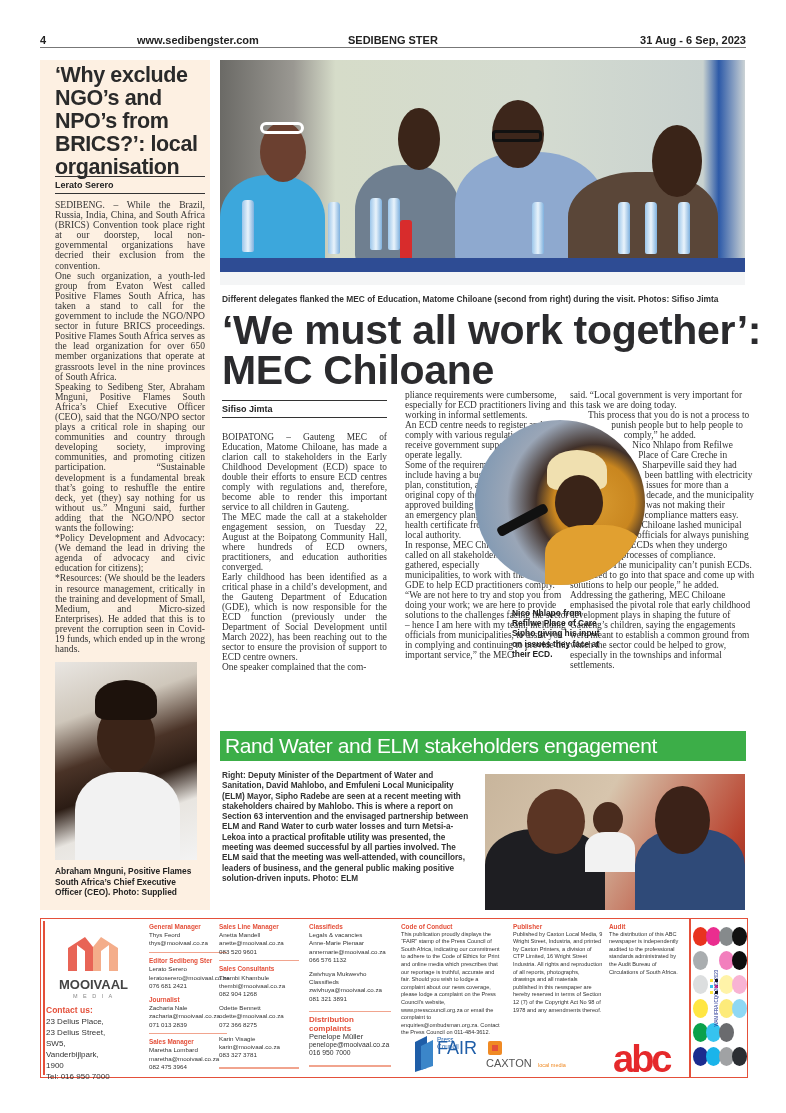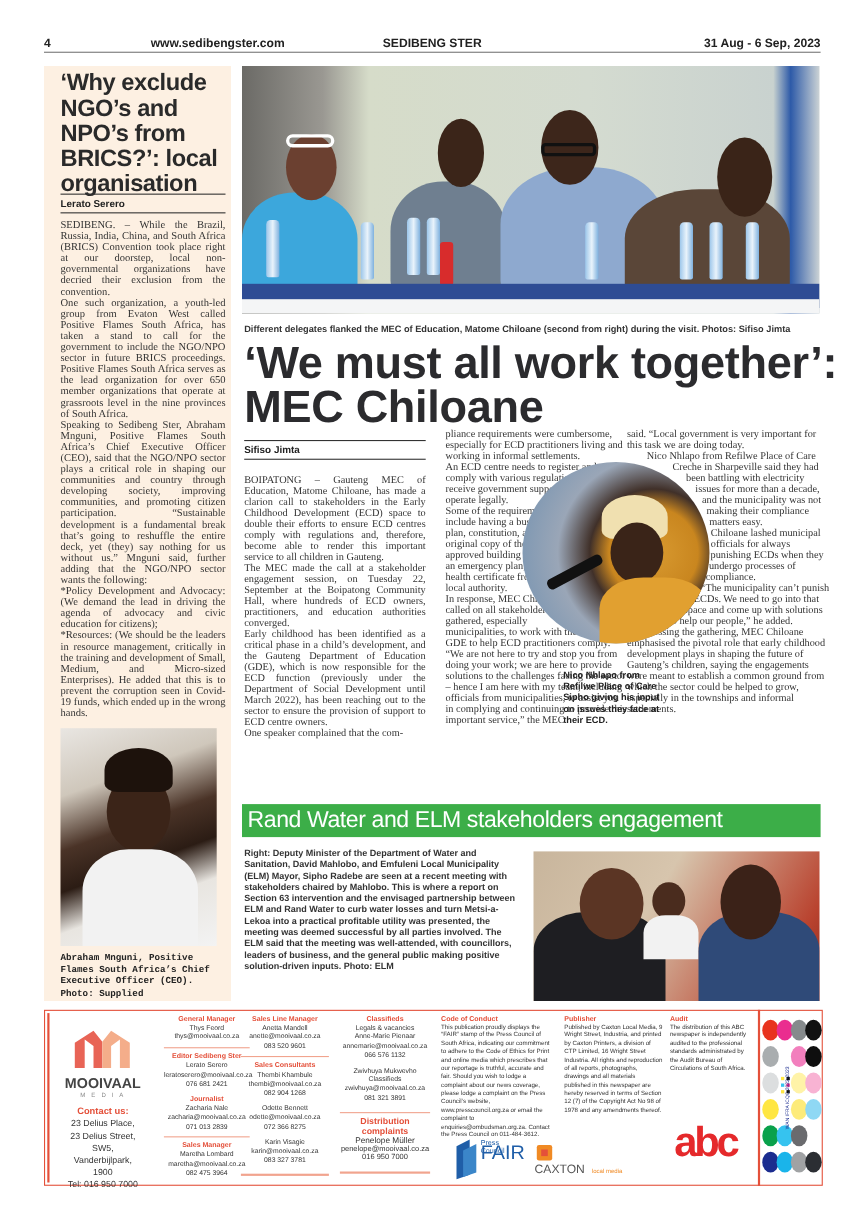--- a/index.html
+++ b/index.html
@@ -8,21 +8,21 @@
 
 #hdr{left:40px;top:32px;width:706px;height:16px;border-bottom:1.5px solid #777;font-family:"Liberation Sans",sans-serif;font-weight:bold;font-size:11px;color:#222}
 #hdr span{position:absolute;top:2px}
 
 #leftcol{left:40px;top:60px;width:170px;height:850px;background:#fdf0e2}
 #lhead{left:55px;top:64px;width:150px;font-family:"Liberation Sans",sans-serif;font-size:21.5px;line-height:23px;color:#2a2a2a;letter-spacing:-0.4px}
 #lbyline{left:55px;top:176px;width:150px;border-top:1px solid #333;border-bottom:1px solid #333;padding:3px 0;font-family:"Liberation Sans",sans-serif;font-weight:bold;font-size:9px}
 #lbody{left:55px;top:200px;width:150px;font-size:9.6px;line-height:10.1px;color:#333;text-align:justify}
 #lbody p{margin:0}
 #lphoto{left:55px;top:662px;width:142px;height:198px;background:linear-gradient(160deg,#e9e6e2 0%,#cfc7bb 25%,#4a3327 45%,#2b1c14 60%,#e8e5e0 75%,#f3f3f3 100%);overflow:hidden}
-#lcap{left:55px;top:866px;width:150px;font-family:Liberation Mono, monospace;font-weight:bold;font-size:8.4px;line-height:10.5px;color:#222}
+#lcap{left:55px;top:866px;width:150px;font-family:Liberation Sans, sans-serif;font-weight:bold;font-size:8.4px;line-height:10.5px;color:#222}
 
 #mainphoto{left:220px;top:60px;width:525px;height:225px;overflow:hidden;background:linear-gradient(90deg,#6b6a66 0%,#9a9892 14%,#d6dcc9 22%,#d4dbd0 60%,#c9d2cf 92%,#2d5aa8 95%,#ccd3d5 100%)}
 .table{position:absolute;left:0;top:198px;width:525px;height:22px;background:#2e4c94}
 .cloth{position:absolute;left:0;top:212px;width:525px;height:13px;background:#f4f5f6}
 .person{position:absolute;border-radius:45% 45% 10% 10%}
 .head{position:absolute;border-radius:50%;background:#3a241a}
 .bottle{position:absolute;width:12px;height:52px;background:linear-gradient(90deg,#9cc6ea,#e9f3fb,#7fb1de);border-radius:4px 4px 2px 2px}
 #maincap{left:222px;top:294px;width:540px;font-family:"Liberation Sans",sans-serif;font-weight:bold;font-size:8.4px;color:#333}
 #mainhead{left:222px;top:310px;width:540px;font-family:"Liberation Sans",sans-serif;font-weight:900;font-size:41px;line-height:40px;color:#2b2b2e;letter-spacing:-0.3px}
 #mbyline{left:222px;top:400px;width:165px;border-top:1px solid #333;border-bottom:1px solid #333;padding:3px 0;font-family:"Liberation Sans",sans-serif;font-weight:bold;font-size:9px}
@@ -31,21 +31,21 @@
 #col1{left:222px;top:432px;width:165px;text-align:justify}
 #col2{left:405px;top:390px;width:165px}
 #col3{left:570px;top:390px;width:185px}
 #circle{left:475px;top:420px;width:170px;height:165px;border-radius:50%;overflow:hidden;background:radial-gradient(circle at 70% 50%,#d89a30 0%,#c9861f 28%,#403029 40%,#9aa6b7 60%,#6d8fb0 100%)}
 #circcap{left:512px;top:608px;width:100px;font-family:"Liberation Sans",sans-serif;font-weight:bold;font-size:8.4px;line-height:10.2px;color:#222}
 #greenbar{left:220px;top:731px;width:526px;height:30px;background:#3cae48;color:#fff;font-family:"Liberation Sans",sans-serif;font-size:21px;line-height:30px;padding-left:5px;letter-spacing:-0.4px}
 #elmcap{left:222px;top:771px;width:252px;font-family:"Liberation Sans",sans-serif;font-weight:bold;font-size:8.2px;line-height:10.3px;color:#333}
 #elmphoto{left:485px;top:774px;width:260px;height:136px;overflow:hidden;background:linear-gradient(120deg,#c8b59c 0%,#d7c5ad 40%,#b9432f 85%,#8e2a1f 100%)}
 
 #footer{left:40px;top:918px;width:708px;height:160px;border:1.5px solid #e4503a}
-.fsec{position:absolute;font-family:"Liberation Sans",sans-serif;font-size:6.2px;line-height:8.2px;color:#333;text-align:center}
+.fsec{position:absolute;font-family:"Liberation Sans",sans-serif;font-size:6.2px;line-height:8.2px;color:#333;text-align:left}
 .ftitle{color:#e4503a;font-weight:bold;font-size:6.4px}
 .fline{height:1.5px;background:#f1a48e;margin:4px 0}
 .fleft{text-align:left}
 .dot{position:absolute;width:15px;height:19px;border-radius:50%}
 </style>
 </head>
 <body>
 
 <div id="hdr" class="abs">
   <span style="left:0">4</span>
@@ -93,37 +93,38 @@
   <div class="bottle" style="left:458px;top:142px"></div>
   <div class="table"></div>
   <div class="cloth"></div>
 </div>
 <div id="maincap" class="abs">Different delegates flanked the MEC of Education, Matome Chiloane (second from right) during the visit. Photos: Sifiso Jimta</div>
 <h2 id="mainhead" class="abs">‘We must all work together’: MEC Chiloane</h2>
 <div id="mbyline" class="abs">Sifiso Jimta</div>
 
 <div id="col1" class="abs col">
   <p>BOIPATONG – Gauteng MEC of Education, Matome Chiloane, has made a clarion call to stakeholders in the Early Childhood Development (ECD) space to double their efforts to ensure ECD centres comply with regulations and, therefore, become able to render this important service to all children in Gauteng.</p>
-  <p>The MEC made the call at a stakeholder engagement session, on Tuesday 22, September at the Boipatong Community Hall, where hundreds of ECD owners, practitioners, and education authorities converged.</p>
+  <p>The MEC made the call at a stakeholder engagement session, on Tuesday 22, August at the Boipatong Community Hall, where hundreds of ECD owners, practitioners, and education authorities converged.</p>
   <p>Early childhood has been identified as a critical phase in a child’s development, and the Gauteng Department of Education (GDE), which is now responsible for the ECD function (previously under the Department of Social Development until March 2022), has been reaching out to the sector to ensure the provision of support to ECD centre owners.</p>
   <p>One speaker complained that the com-</p>
 </div>
 
 <div id="col2" class="abs col">
   <p>pliance requirements were cumbersome, especially for ECD practitioners living and working in informal settlements.</p>
   <div style="float:right;width:80px;height:175px;shape-outside:circle(50% at 100% 50%)"></div>
   <p>An ECD centre needs to register and comply with various regulations to receive government support and operate legally.</p>
   <p>Some of the requirements include having a business plan, constitution, an original copy of the approved building plans, an emergency plan, and a health certificate from the local authority.</p>
   <p>In response, MEC Chiloane called on all stakeholders gathered, especially municipalities, to work with the GDE to help ECD practitioners comply.</p>
   <p>“We are not here to try and stop you from doing your work; we are here to provide solutions to the challenges facing the sector – hence I am here with my team, including officials from municipalities, to assist you in complying and continuing to provide this important service,” the MEC</p>
 </div>
 
 <div id="col3" class="abs col">
   <p>said. “Local government is very important for this task we are doing today.</p>
   <div style="float:left;width:80px;height:200px;shape-outside:circle(50% at 0% 42%)"></div>
+  <p>This process that you do is not a process to punish people but to help people to comply,” he added.</p>
   <p>Nico Nhlapo from Refilwe Place of Care Creche in Sharpeville said they had been battling with electricity issues for more than a decade, and the municipality was not making their compliance matters easy.</p>
   <p>Chiloane lashed municipal officials for always punishing ECDs when they undergo processes of compliance.</p>
   <p>“The municipality can’t punish ECDs. We need to go into that space and come up with solutions to help our people,” he added. Addressing the gathering, MEC Chiloane emphasised the pivotal role that early childhood development plays in shaping the future of Gauteng’s children, saying the engagements were meant to establish a common ground from which the sector could be helped to grow, especially in the townships and informal settlements.</p>
 </div>
 
 <div id="circle" class="abs">
   <div style="position:absolute;left:72px;top:30px;width:60px;height:40px;border-radius:50% 50% 20% 20%;background:#f0e0b0"></div>
   <div style="position:absolute;left:80px;top:55px;width:48px;height:55px;border-radius:50%;background:#3a2418"></div>
   <div style="position:absolute;left:20px;top:95px;width:55px;height:10px;background:#111;transform:rotate(-28deg);border-radius:4px"></div>
   <div style="position:absolute;left:70px;top:105px;width:100px;height:70px;border-radius:40% 40% 0 0;background:#e1a030"></div>
@@ -248,21 +249,21 @@
       <div>Council</div>
     </div>
     <div class="abs" style="left:24px;top:4px;font-family:'Liberation Sans',sans-serif;font-size:18px;color:#1f5ea8;line-height:20px">FAIR</div>
   </div>
   <div class="abs" style="left:445px;top:122px;width:80px;height:34px">
     <div class="abs" style="left:2px;top:0;width:14px;height:14px;background:#f08a24;border-radius:2px"></div>
     <div class="abs" style="left:6px;top:4px;width:6px;height:6px;background:#e4503a"></div>
     <div class="abs" style="left:0;top:16px;font-family:'Liberation Sans',sans-serif;font-size:11px;color:#555">CAXTON</div>
     <div class="abs" style="left:52px;top:21px;font-family:'Liberation Sans',sans-serif;font-size:5.5px;color:#f08a24">local media</div>
   </div>
-  <div class="abs" style="left:572px;top:100px;width:68px;height:40px;font-family:'Liberation Sans',sans-serif;font-weight:bold;font-size:38px;color:#e5292b;line-height:40px;letter-spacing:-3px">abc</div>
+  <div class="abs" style="left:572px;top:120px;width:68px;height:40px;font-family:'Liberation Sans',sans-serif;font-weight:bold;font-size:38px;color:#e5292b;line-height:40px;letter-spacing:-3px">abc</div>
 
   <div class="abs" style="left:648px;top:-1.5px;width:1.5px;height:160px;background:#e4503a"></div>
   <div class="abs" style="left:652px;top:2px;width:54px;height:154px">
     <div class="dot" style="left:0;top:6px;background:#e8331e"></div>
     <div class="dot" style="left:13px;top:6px;background:#ea2d8f"></div>
     <div class="dot" style="left:26px;top:6px;background:#868a8c"></div>
     <div class="dot" style="left:39px;top:6px;background:#111"></div>
     <div class="dot" style="left:0;top:30px;background:#a9adaf"></div>
     <div class="dot" style="left:26px;top:30px;background:#f27fbd"></div>
     <div class="dot" style="left:39px;top:30px;background:#0e0e0e"></div>

